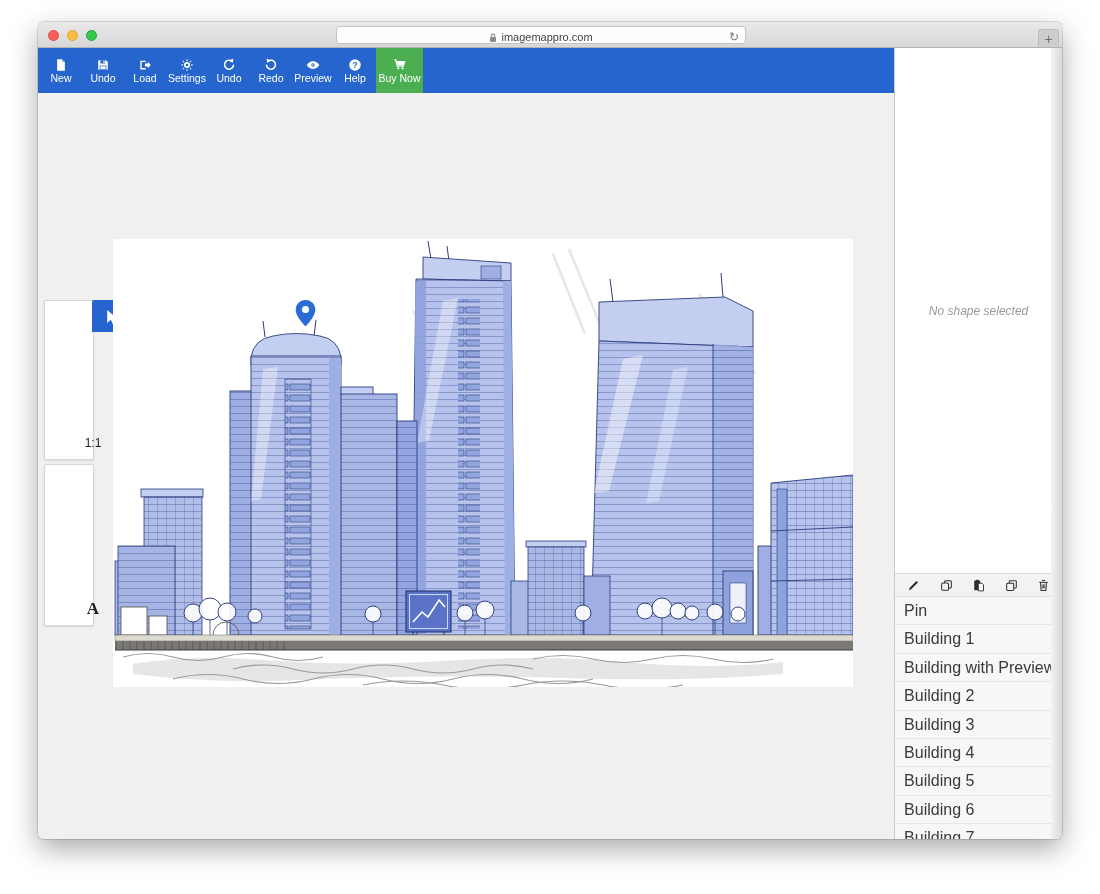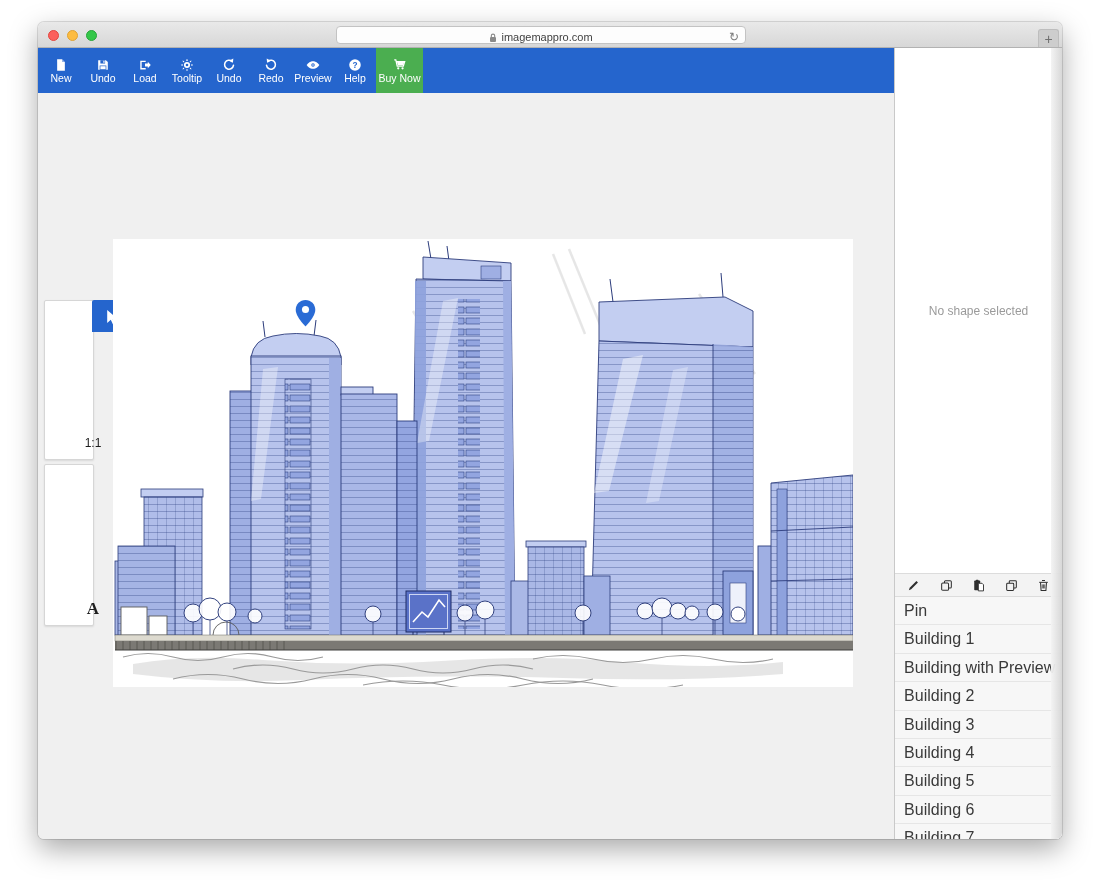--- a/index.html
+++ b/index.html
@@ -55,21 +55,21 @@
 
   
   .canvas { position:absolute; left:75px; top:146px; width:740px; height:448px; background:#fff; }
   .canvas svg.scene { display:block; width:740px; height:448px; }
   .pinmark { position:absolute; left:181px; top:60px; width:23px; height:29px; }
 
   
   .panel { width:179px; background:#fff; border-left:1px solid #c9c9c9;
            display:flex; flex-direction:column; position:relative; }
   .inspector { height:525px; display:flex; align-items:center; justify-content:center;
-               background:#fff; }
+               background:#fff;font-style:italic; }
   .inspector .empty { color:#9a9a9a; font-size:12px; }
   .actionbar { height:24px; background:#f3f3f3; border-top:1px solid #dcdcdc;
                border-bottom:1px solid #dcdcdc; display:flex; align-items:center;
                justify-content:space-between; padding:0 12px; }
   .actionbar .act { display:flex; }
   .actionbar svg { width:13px; height:13px; }
   .shapelist { flex:1; overflow:hidden; background:#f7f7f7; }
   .shape-row { height:28.4px; line-height:28.4px; padding-left:9px; font-size:16px;
                color:#3a3a3a; border-bottom:1px solid #e6e6e6; background:#f7f7f7; }
   .scrollstrip { position:absolute; right:0; top:0; bottom:0; width:11px;
@@ -225,21 +225,21 @@
         <div class="tbtn">
           <svg>
               <use href="#i-load"></use>
             </svg>
           <span class="lbl">Load</span>
         </div>
         <div class="tbtn">
           <svg>
               <use href="#i-gear"></use>
             </svg>
-          <span class="lbl">Tooltip</span>
+          <span class="lbl">Settings</span>
         </div>
         <div class="tbtn">
           <svg>
               <use href="#i-undo"></use>
             </svg>
           <span class="lbl">Undo</span>
         </div>
         <div class="tbtn">
           <svg>
               <use href="#i-redo"></use>

